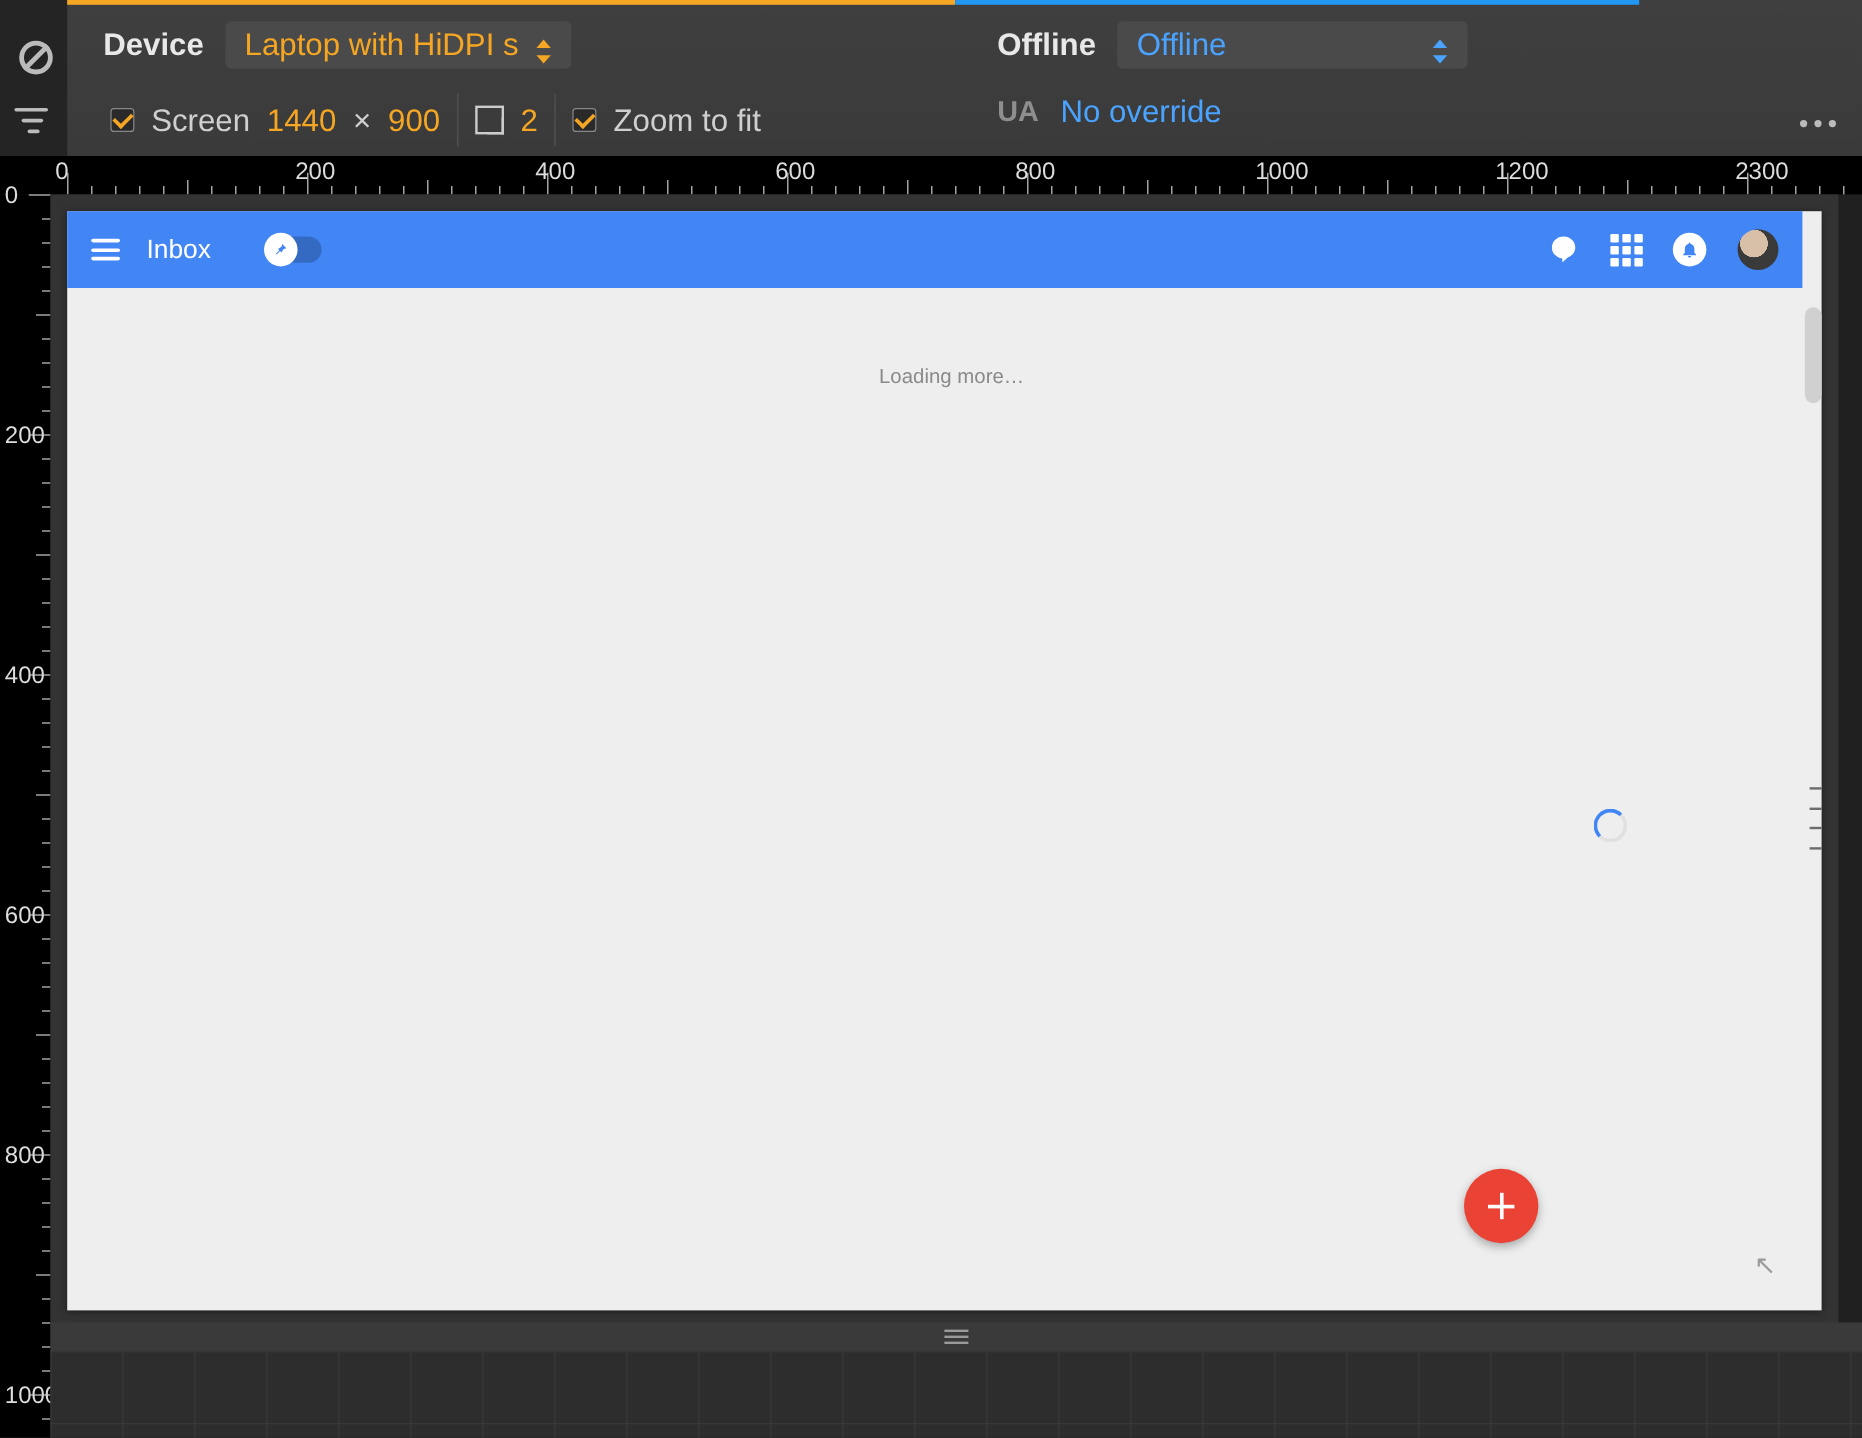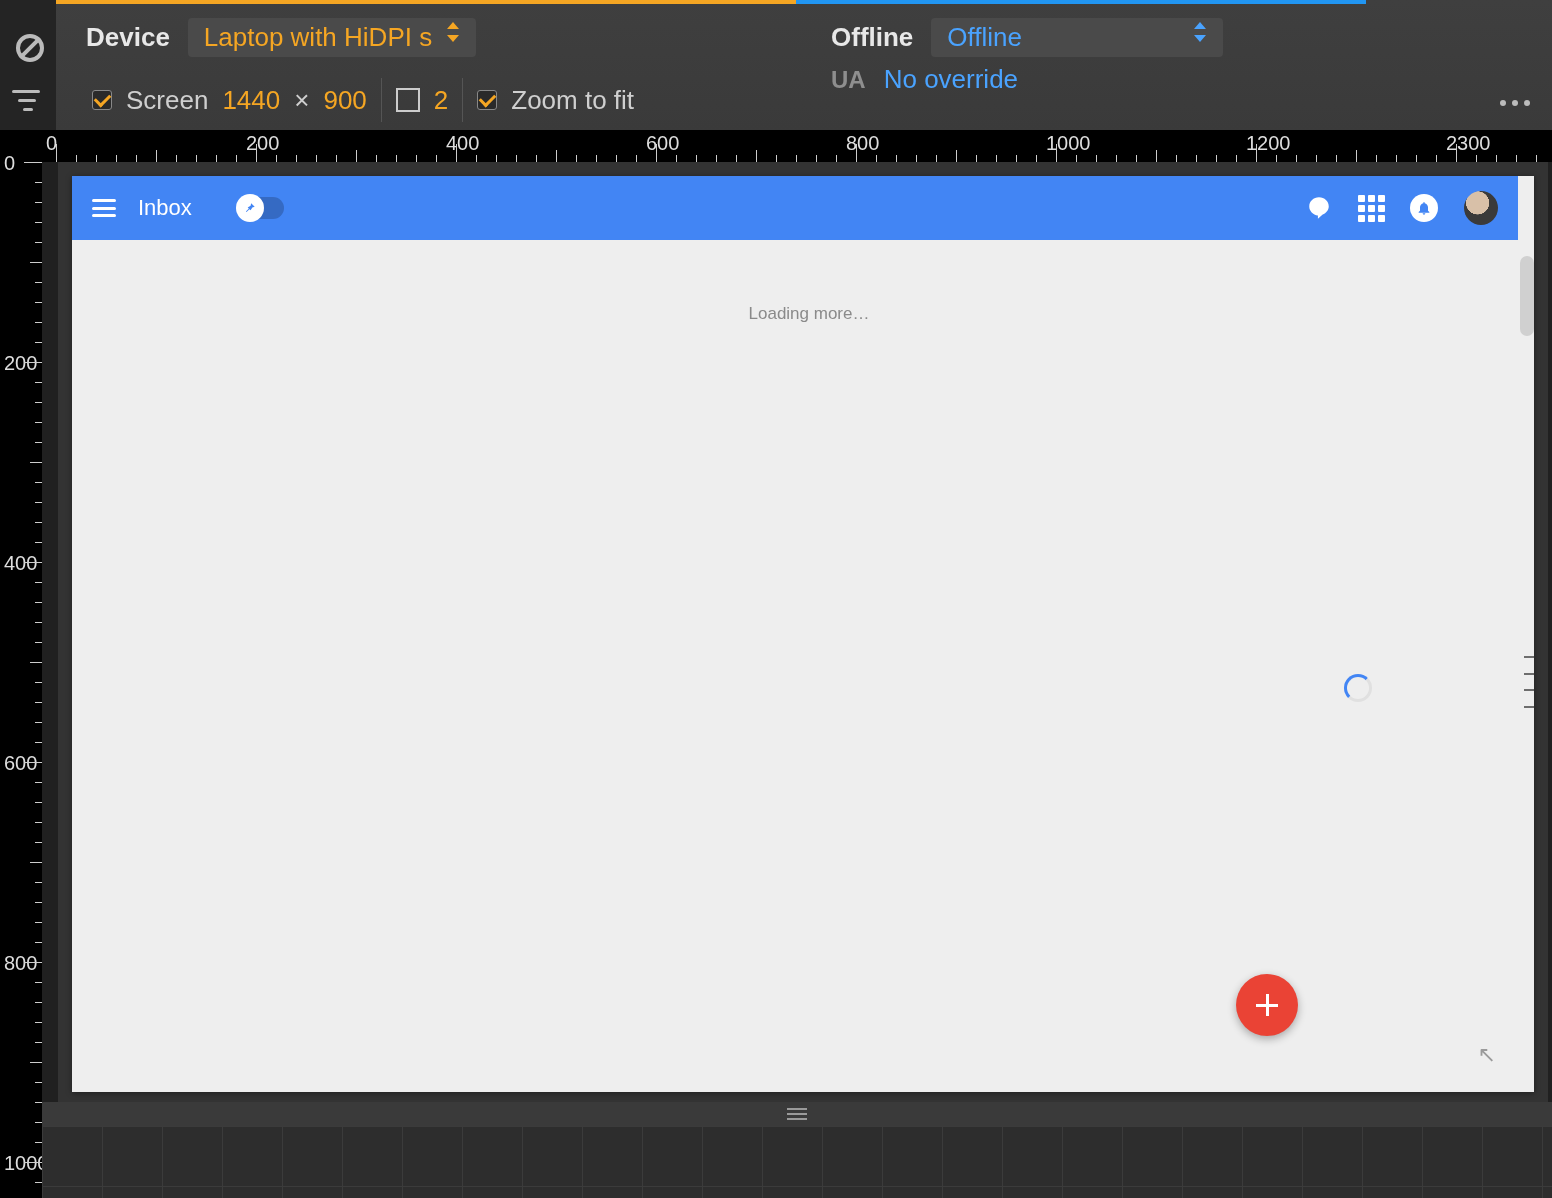--- a/index.html
+++ b/index.html
@@ -24,21 +24,21 @@
 .seg-orange{position:absolute;top:0;left:0;width:740px;height:4px;background:#f5a623;}
 .seg-blue{position:absolute;top:0;left:740px;width:570px;height:4px;background:#2196f3;}
 
 .row{position:absolute;display:flex;align-items:center;gap:18px;}
 .label{color:#e8e8e8;font-weight:600;font-size:26px;}
 .ua-label{color:#8e8e8e;font-weight:600;font-size:24px;}
 .orange-txt{color:#f5a623;font-size:26px;font-weight:500;}
 .blue-txt{color:#4aa3ff;font-size:26px;font-weight:500;}
 .gray-txt{color:#cfcfcf;font-size:26px;font-weight:500;}
 
-.select-box{display:inline-flex;align-items:flex-start;gap:14px;background:#4a4a4a;border-radius:4px;padding:4px 16px 4px 16px;position:relative;}
+.select-box{display:inline-flex;align-items:flex-end;gap:14px;background:#4a4a4a;border-radius:4px;padding:4px 16px 4px 16px;position:relative;}
 .sel-arrows{width:14px;height:20px;position:relative;}
 .sel-arrows::before,.sel-arrows::after{content:"";position:absolute;left:50%;transform:translateX(-50%);border-left:6px solid transparent;border-right:6px solid transparent;}
 .sel-arrows::before{top:0;border-bottom:7px solid #f5a623;}
 .sel-arrows::after{bottom:0;border-top:7px solid #f5a623;}
 .sel-arrows.blue::before{border-bottom-color:#4aa3ff;} .sel-arrows.blue::after{border-top-color:#4aa3ff;}
 
 .checkbox{width:20px;height:20px;border:1px solid #888;border-radius:3px;background:#2a2a2a;display:inline-flex;align-items:center;justify-content:center;}
 .checkbox.checked::after{content:"";width:12px;height:7px;border-left:3px solid #f5a623;border-bottom:3px solid #f5a623;transform:rotate(-45deg) translate(1px,-1px);}
 
 .divider-v{width:1px;height:44px;background:#555;}
@@ -47,21 +47,21 @@
 .kebab{position:absolute;right:22px;top:100px;display:flex;gap:6px;}
 .kebab span{width:6px;height:6px;border-radius:50%;background:#bbb;}
 
 
 .ruler-h{position:absolute;left:0;top:130px;right:0;height:32px;background:#000;}
 .ruler-v{position:absolute;left:0;top:162px;width:42px;bottom:0;background:#000;}
 .ruler-h .tick, .ruler-v .tick{position:absolute;background:#ccc;}
 .ruler-h .lbl, .ruler-v .lbl{position:absolute;color:#ddd;font-size:20px;}
 
 
-.viewport{position:absolute;left:58px;top:162px;width:1490px;height:946px;background:#333;}
+.viewport{position:absolute;left:42px;top:162px;width:1490px;height:946px;background:#333;}
 .page{position:absolute;left:14px;top:14px;width:1462px;height:916px;background:#eeeeee;box-shadow:0 1px 6px rgba(0,0,0,.4);}
 .page-content{position:absolute;left:0;top:0;right:16px;bottom:0;}
 
 
 .inbox-hdr{position:absolute;left:0;top:0;right:0;height:64px;background:#4285f4;display:flex;align-items:center;padding:0 20px;gap:22px;}
 .hamburger{width:24px;height:18px;display:flex;flex-direction:column;justify-content:space-between;}
 .hamburger span{height:3px;background:#fff;border-radius:2px;}
 .app-title{color:#fff;font-size:22px;font-weight:400;}
 .searchbox{flex:0 0 830px;height:40px;background:#5c9cf5;border-radius:3px;display:flex;align-items:center;padding:0 18px;gap:18px;}
 .search-icn{width:20px;height:20px;}
@@ -144,21 +144,21 @@
       <span class="gray-txt">×</span>
       <span class="orange-txt">900</span>
       <span class="divider-v"></span>
       <span class="dpr-icon"></span>
       <span class="orange-txt">2</span>
       <span class="divider-v"></span>
       <span class="checkbox checked"></span>
       <span class="gray-txt">Zoom to fit</span>
     </div>
 
-    <div class="row" style="left:775px;top:64px;gap:18px;">
+    <div class="row" style="left:775px;top:78px;gap:18px;">
       <span class="ua-label">UA</span>
       <span class="blue-txt">No override</span>
     </div>
 
     <div class="kebab">
         <span></span>
         <span></span>
         <span></span>
       </div>
   </div>

